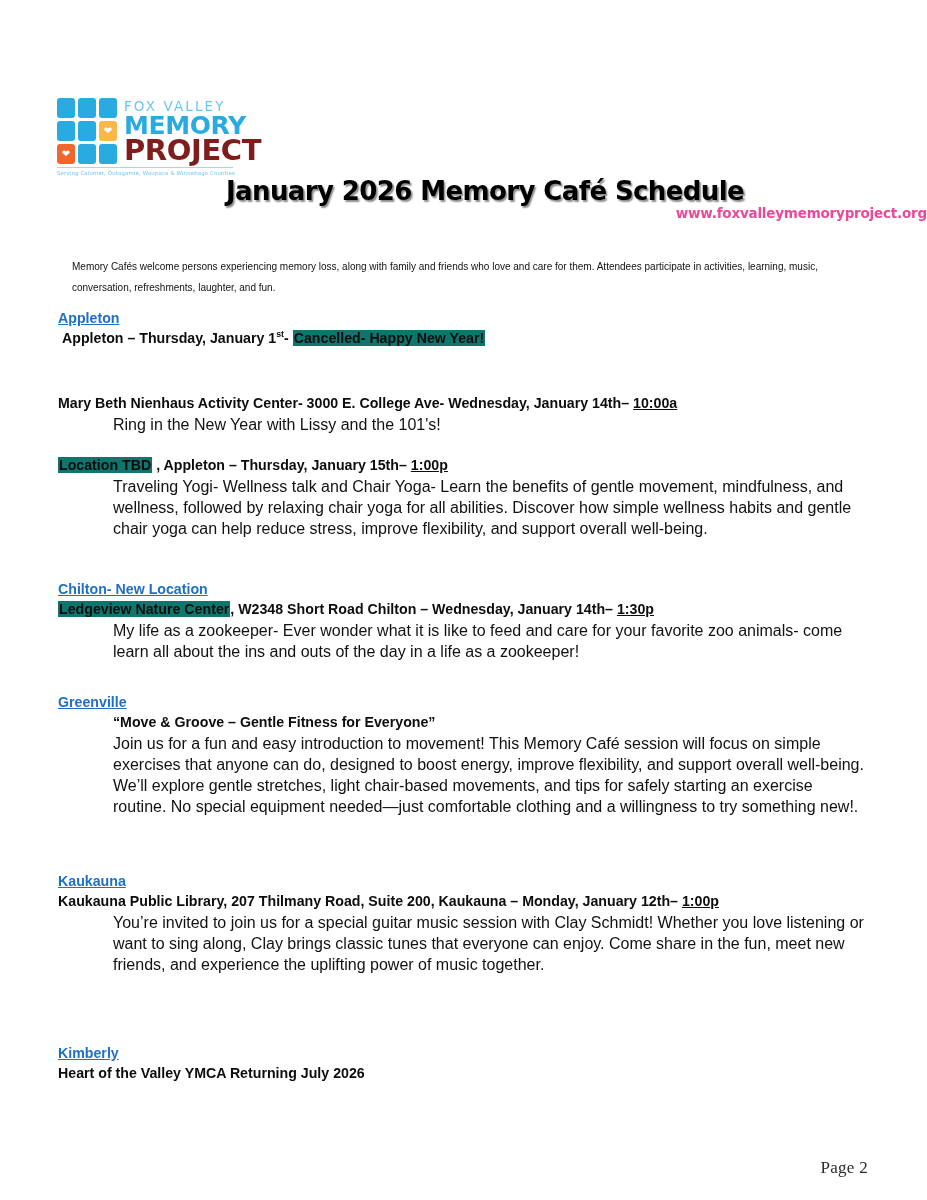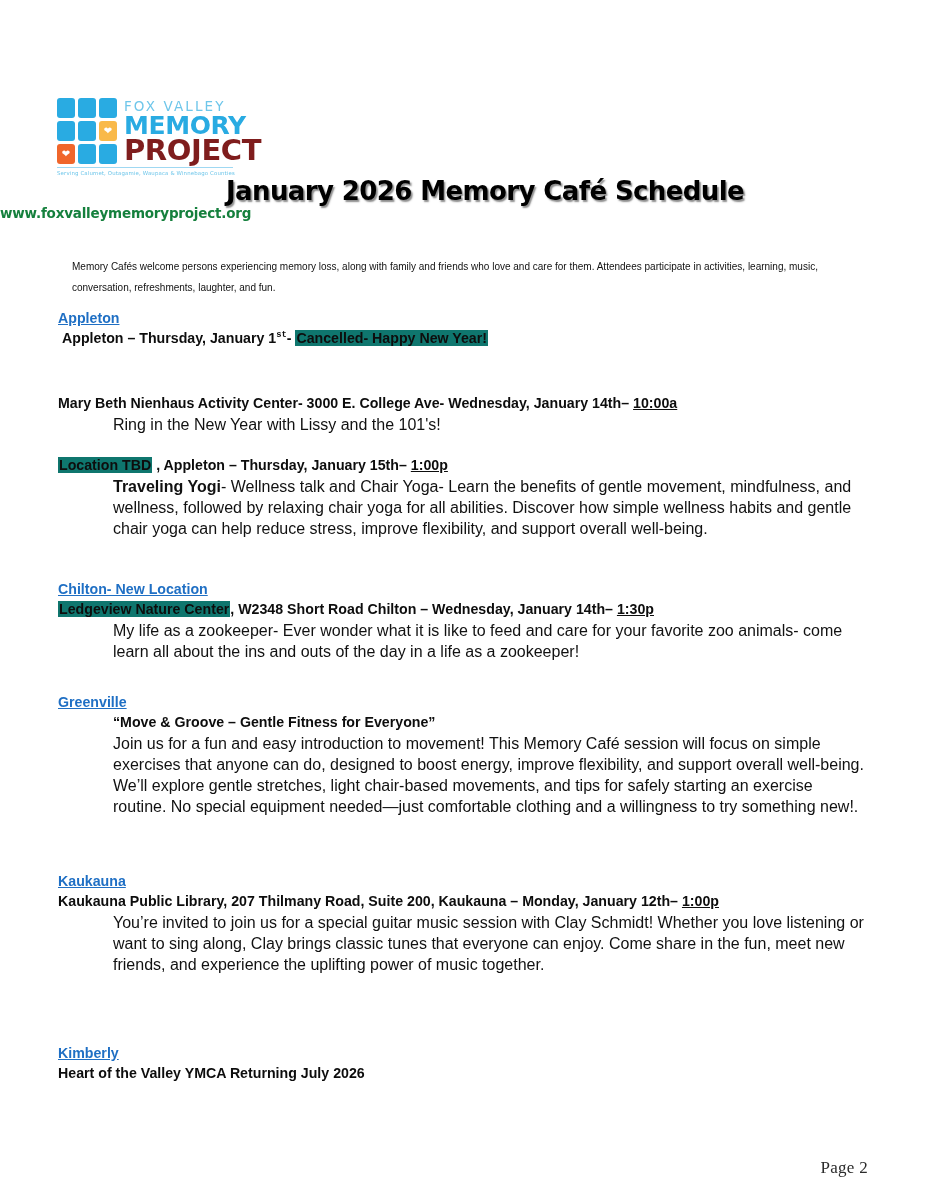--- a/index.html
+++ b/index.html
@@ -116,26 +116,26 @@
     letter-spacing: -0.6px;
     color: #000000;
     text-shadow: 1.6px 1.6px 1.6px rgba(120,120,120,0.85);
     white-space: nowrap;
   }
 
   .doc-url {
     position: absolute;
     left: 0; top: 205px;
     width: 927px;
-    text-align: left;
+    text-align: right;
     font-family: "DejaVu Sans", sans-serif;
     font-size: 13.5px;
     font-weight: 700;
     letter-spacing: -0.2px;
-    color: #15803d;
+    color: #ec4899;
   }
 
   
   .content {
     position: absolute;
     left: 58px;
     top: 256px;
     width: 811px;
   }
 
@@ -177,22 +177,22 @@
     line-height: 21px;
     padding-left: 55px;
     color: #0d0d0d;
   }
 
   .hl {
     background: #0f766e;
     padding: 0 1px;
   }
   .u { text-decoration: underline; }
-  .b { font-weight: 700; }
-  sup { font-size: 0.62em; vertical-align: super; line-height: 0; font-family: Liberation Mono, monospace; }
+  .b { font-weight: 400; }
+  sup { font-size: 0.62em; vertical-align: super; line-height: 0; }
 
   .spacer-lg { height: 30px; }
   .spacer-md { height: 20px; }
   .spacer-xl { height: 44px; }
   .spacer-xxl { height: 58px; }
 
   .page-footer {
     position: absolute;
     right: 59px;
     bottom: 22px;

